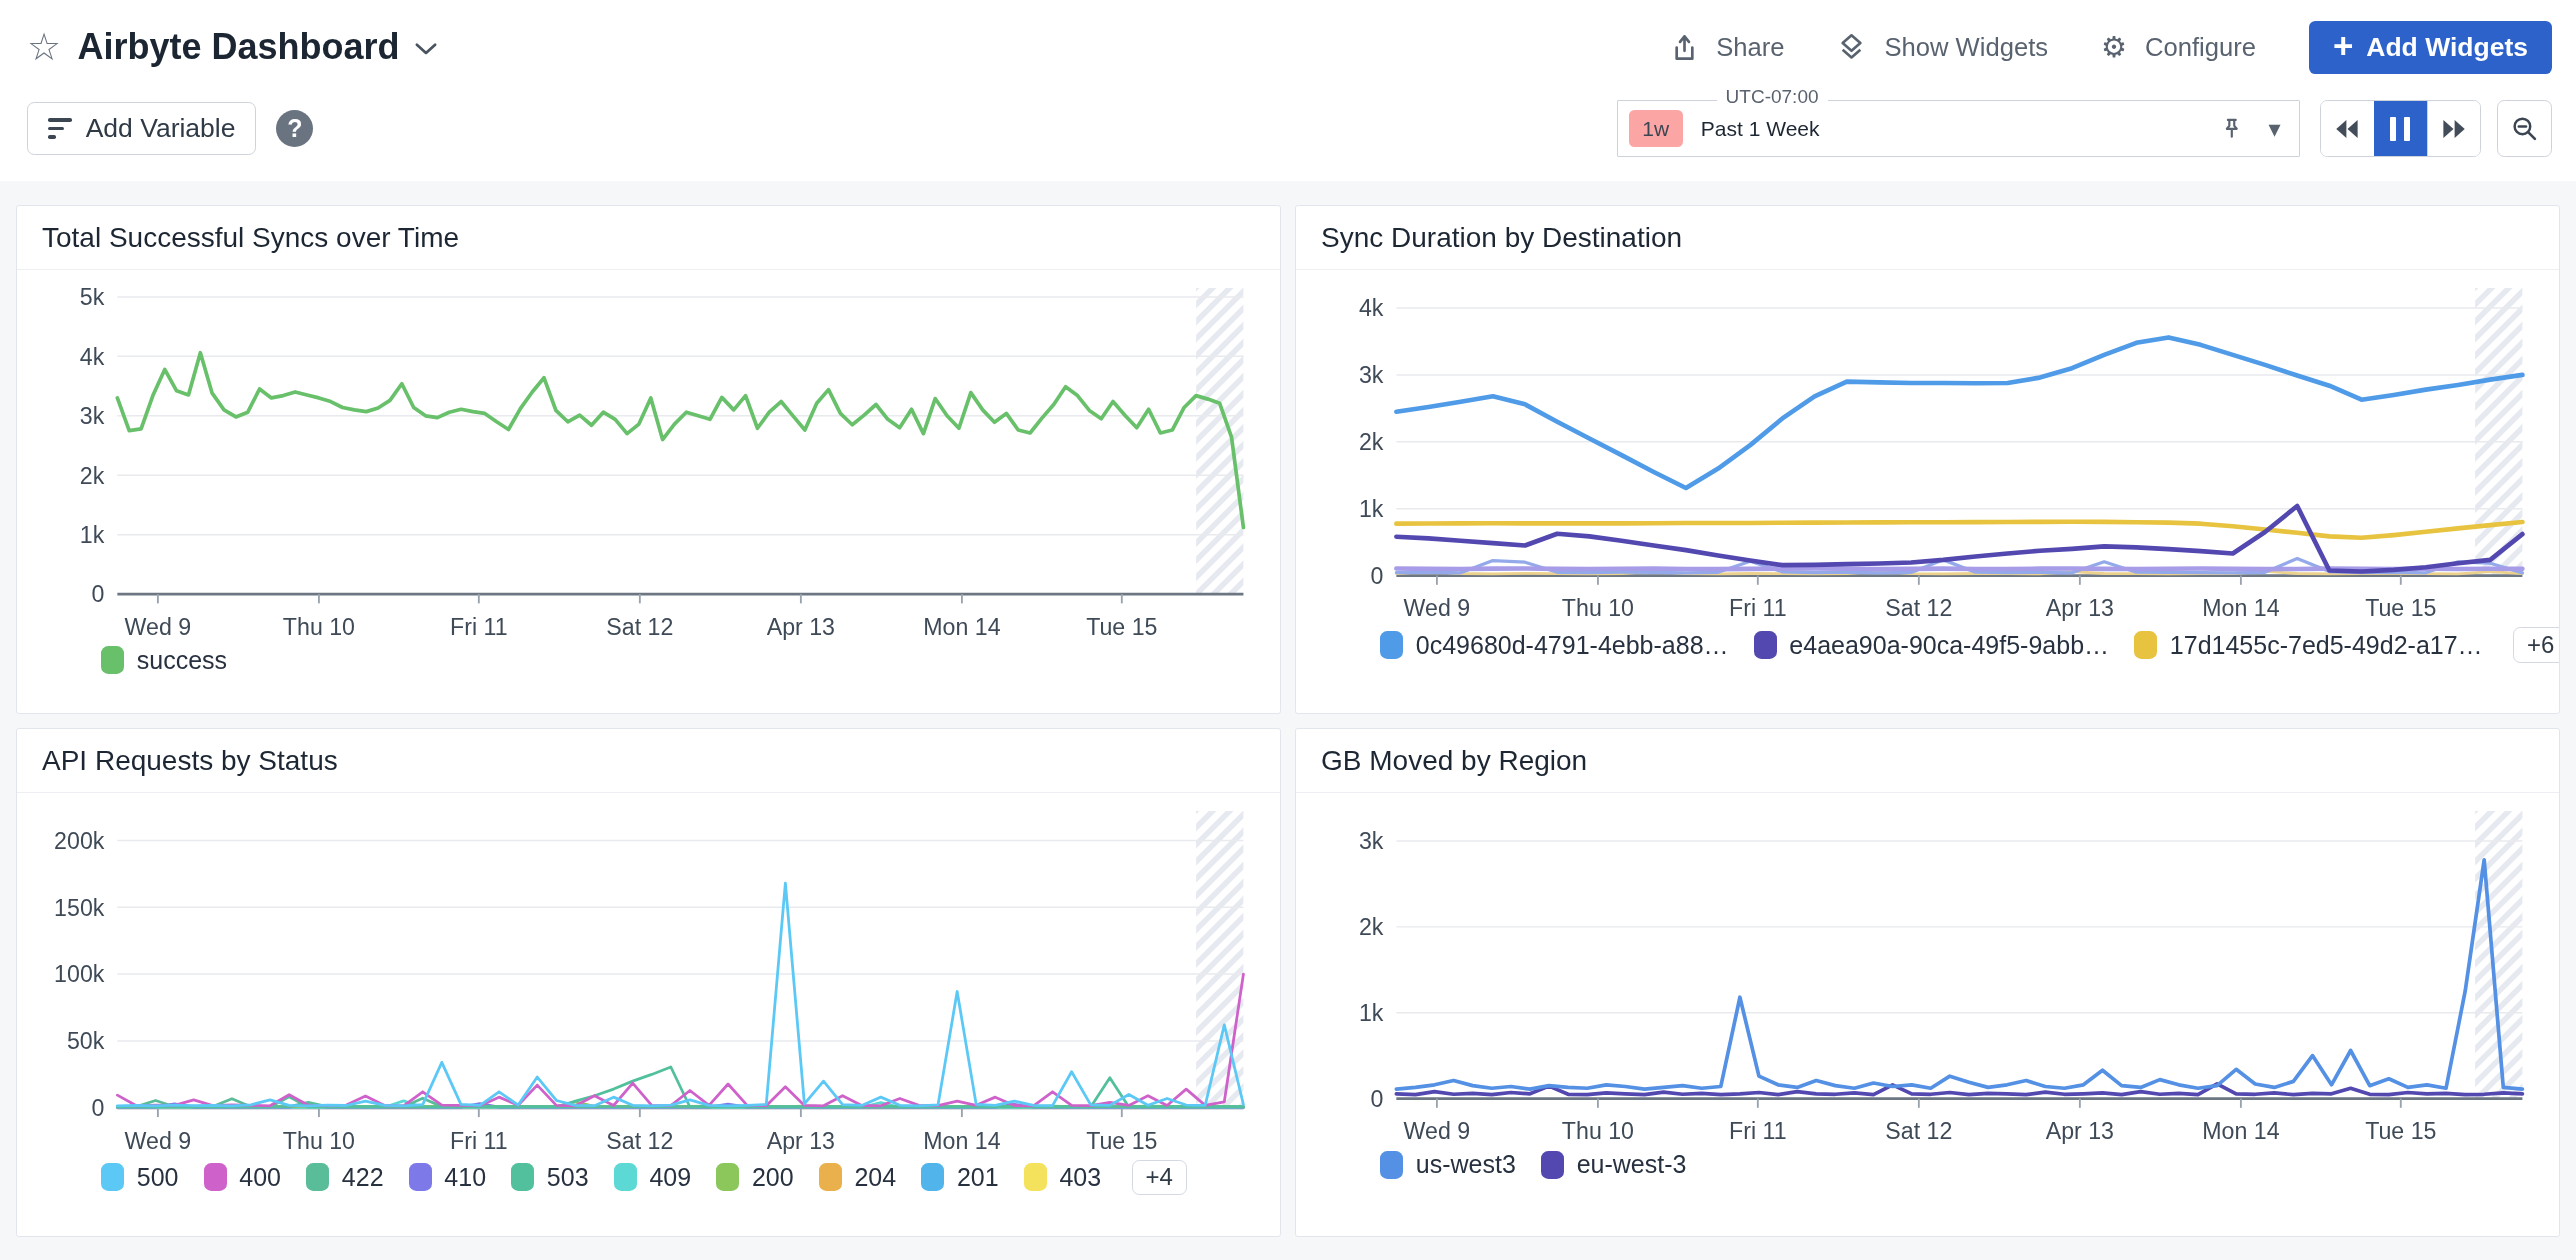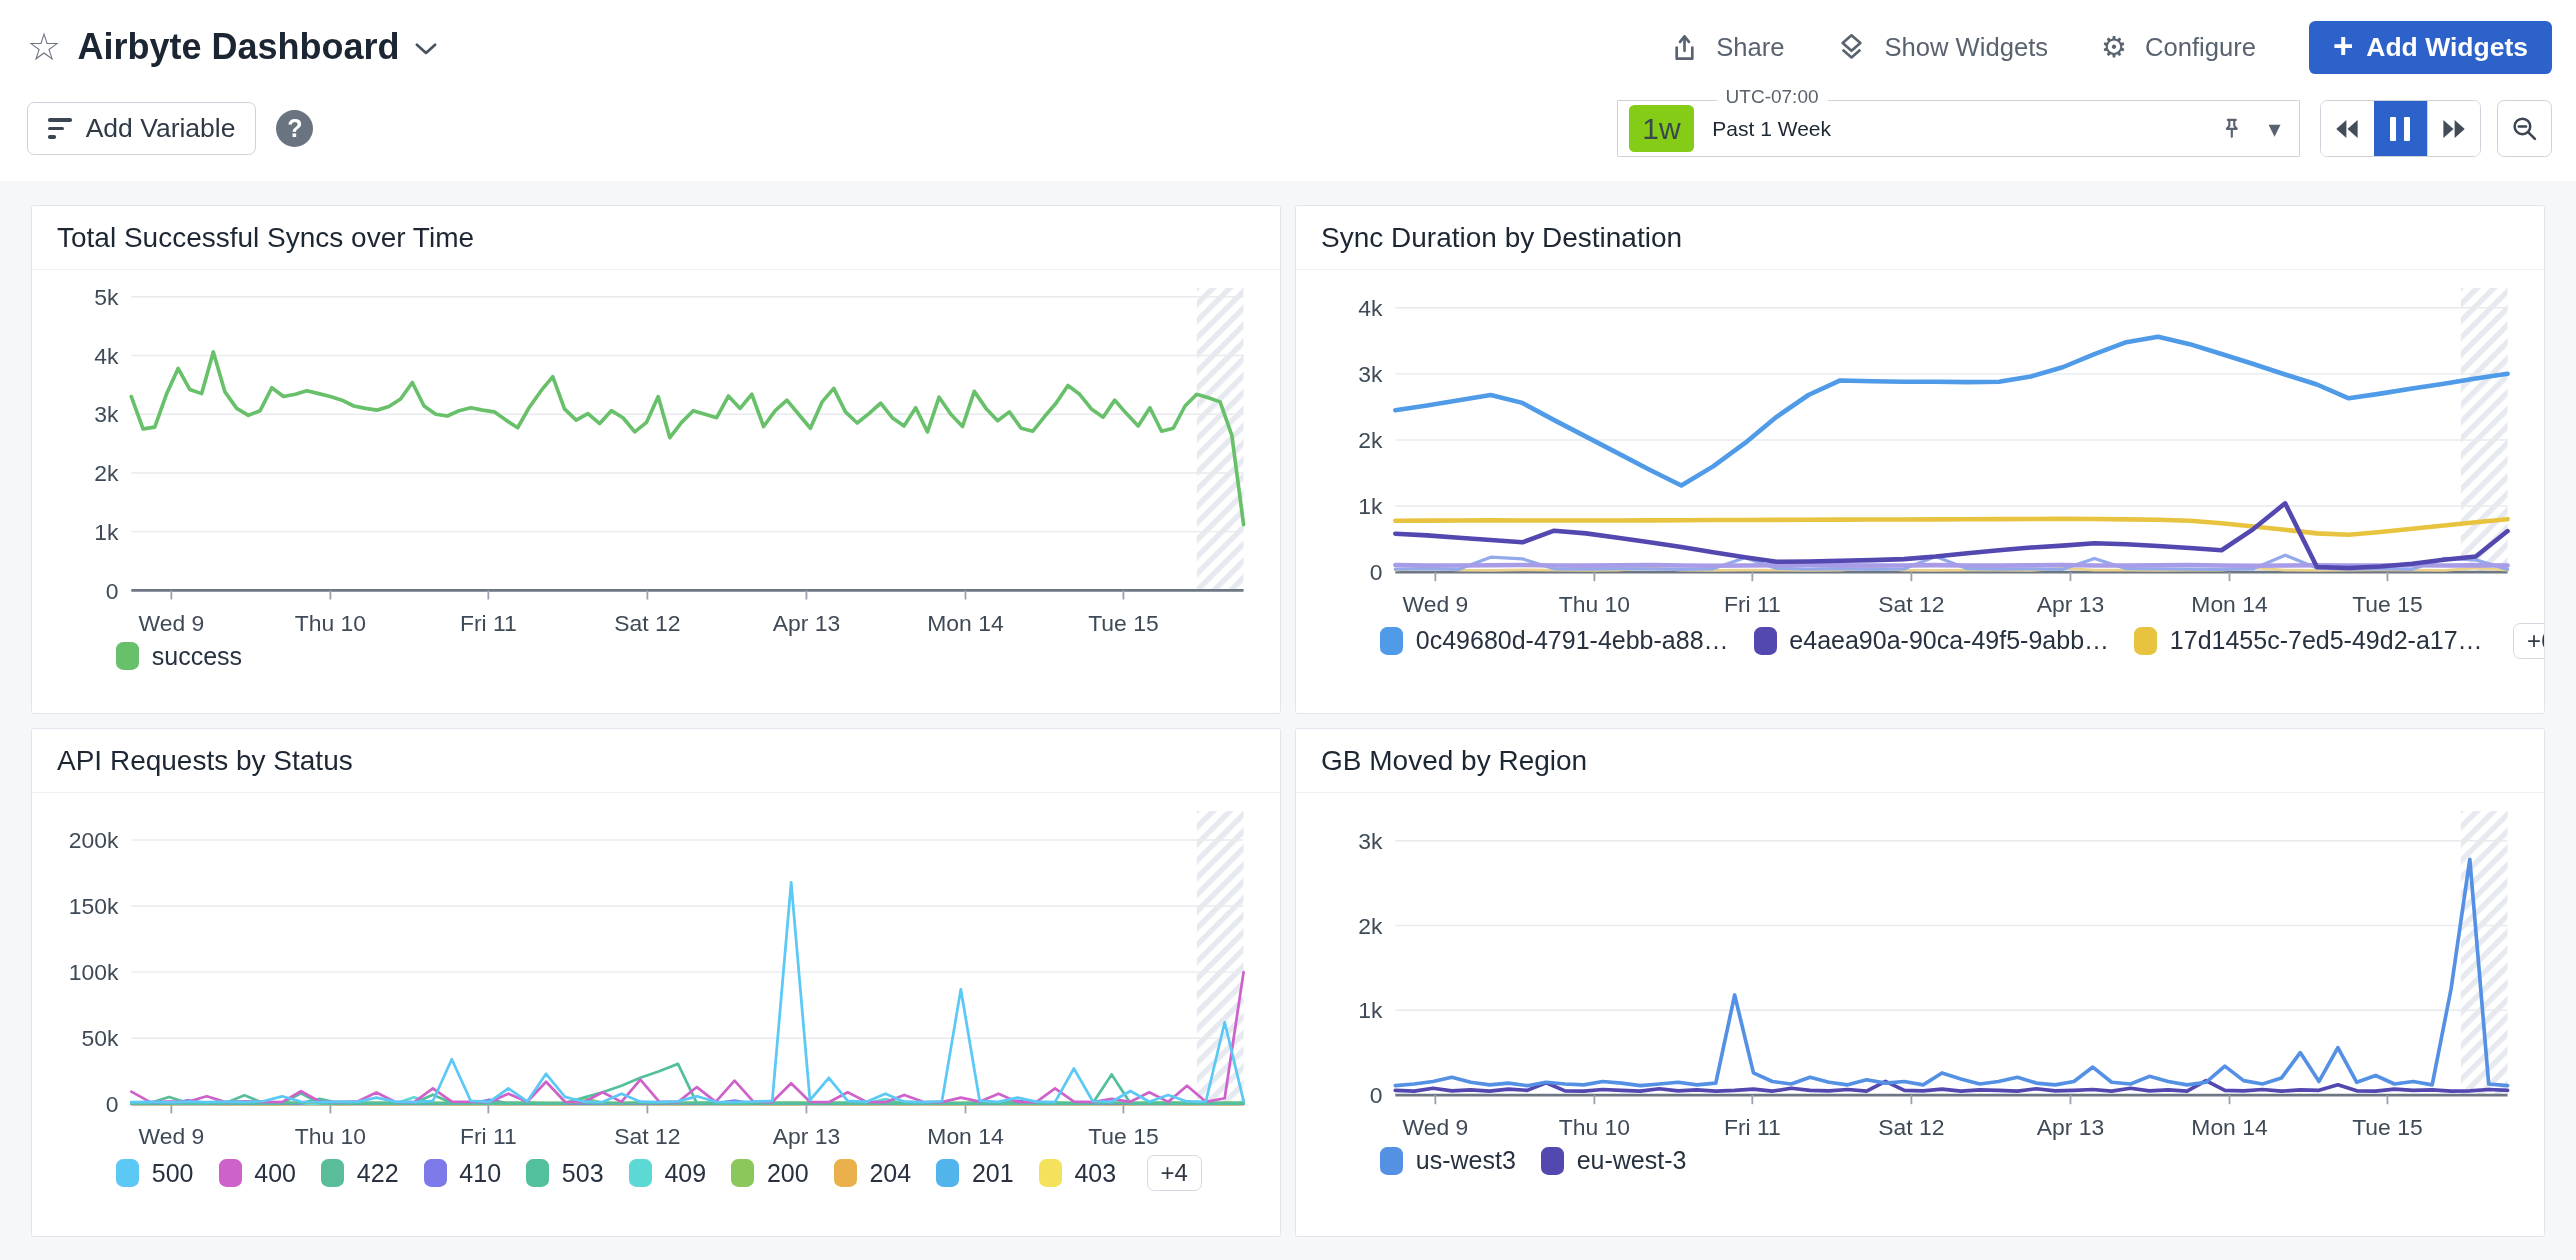--- a/index.html
+++ b/index.html
@@ -25,34 +25,34 @@
   .btn-outline { display:flex; align-items:center; gap:13.7px; border:1.8px solid #ced3db; border-radius:7.3px;
     padding:0 20px; height:53px; font-size:26.5px; color:#2f3a46; background:#fff; cursor:pointer; }
   .filter-icon { display:flex; flex-direction:column; gap:4.6px; }
   .filter-icon i { display:block; height:3.7px; background:#3c4652; border-radius:1.8px; }
   .fi1{width:24px;} .fi2{width:15.5px;} .fi3{width:8.2px;}
   .help { width:37px; height:37px; border-radius:50%; background:#6a7480; color:#fff; font-weight:700;
     font-size:25px; display:flex; align-items:center; justify-content:center; margin-left:20px; cursor:pointer; }
   .timewrap { position:relative; display:flex; align-items:center; border:1.8px solid #ced3db; border-radius:1px;
     height:57px; width:683px; background:#fff; }
   .tz { position:absolute; top:-14.6px; left:99px; background:#fff; padding:0 9px; font-size:19px; color:#59636f; }
-  .chip { background:#84cc16; border-radius:5.5px; padding:6.4px 13.7px; font-size:30px; color:#3c4652; margin-left:11px; cursor:pointer; }
+  .chip { background:#fca5a5; border-radius:5.5px; padding:6.4px 13.7px; font-size:21px; color:#3c4652; margin-left:11px; cursor:pointer; }
   .timelabel { font-size:21px; margin-left:18px; color:#1d2733; }
   .time-right { margin-left:auto; display:flex; align-items:center; gap:24px; margin-right:18px; }
   .caret { font-size:24px; color:#59636f; cursor:pointer; }
   .pbgroup { display:flex; border:1.8px solid #ced3db; border-radius:7.3px; overflow:hidden; margin-left:20px; height:57px; background:#fff; }
   .pb { width:53px; display:flex; align-items:center; justify-content:center; background:#fff; cursor:pointer; }
   .pb + .pb { border-left:1.8px solid #ced3db; }
   .pb.active { background:#2c62c9; border-left:none; }
   .pause-bars { display:flex; gap:7.3px; }
   .pause-bars i { display:block; width:6.4px; height:24px; background:#fff; border-radius:0.9px; }
   .zoombtn { width:55px; height:57px; border:1.8px solid #ced3db; border-radius:7.3px; margin-left:16.4px;
     display:flex; align-items:center; justify-content:center; background:#fff; cursor:pointer; }
   
-  .dashboard { background:#f5f7f9; padding:24px 31px; display:grid;
+  .dashboard { background:#f5f7f9; padding:24px 16px; display:grid;
     grid-template-columns:1fr 1fr; grid-template-rows:1fr 1fr; gap:14px;
     height:1080px; }
   .card { background:#fff; border:1.8px solid #e2e5ec; border-radius:2.7px; display:flex; flex-direction:column; min-height:0; overflow:hidden; }
   .card-title { font-size:28px; color:#1d2733; padding:15.5px 25px; border-bottom:1.8px solid #edeff3; font-weight:500; }
   .chart-area { padding:18px 24px 0 14.6px; }
   svg.chart { width:100%; display:block; }
   .legend { display:flex; align-items:center; gap:25px; padding:1.8px 16.4px 14.6px 84px; font-size:25px; color:#27313f; flex-wrap:nowrap; }
   .legend-item { display:flex; align-items:center; gap:12.8px; cursor:pointer; white-space:nowrap; }
   .legend-item .sw { width:23px; height:28px; border-radius:7.3px; flex:none; }
   .more-badge { border:1.8px solid #d4d8e0; border-radius:7.3px; padding:2.7px 12.8px; font-size:24px; color:#2f3a46; background:#fff; cursor:pointer; margin-left:5.5px; }

